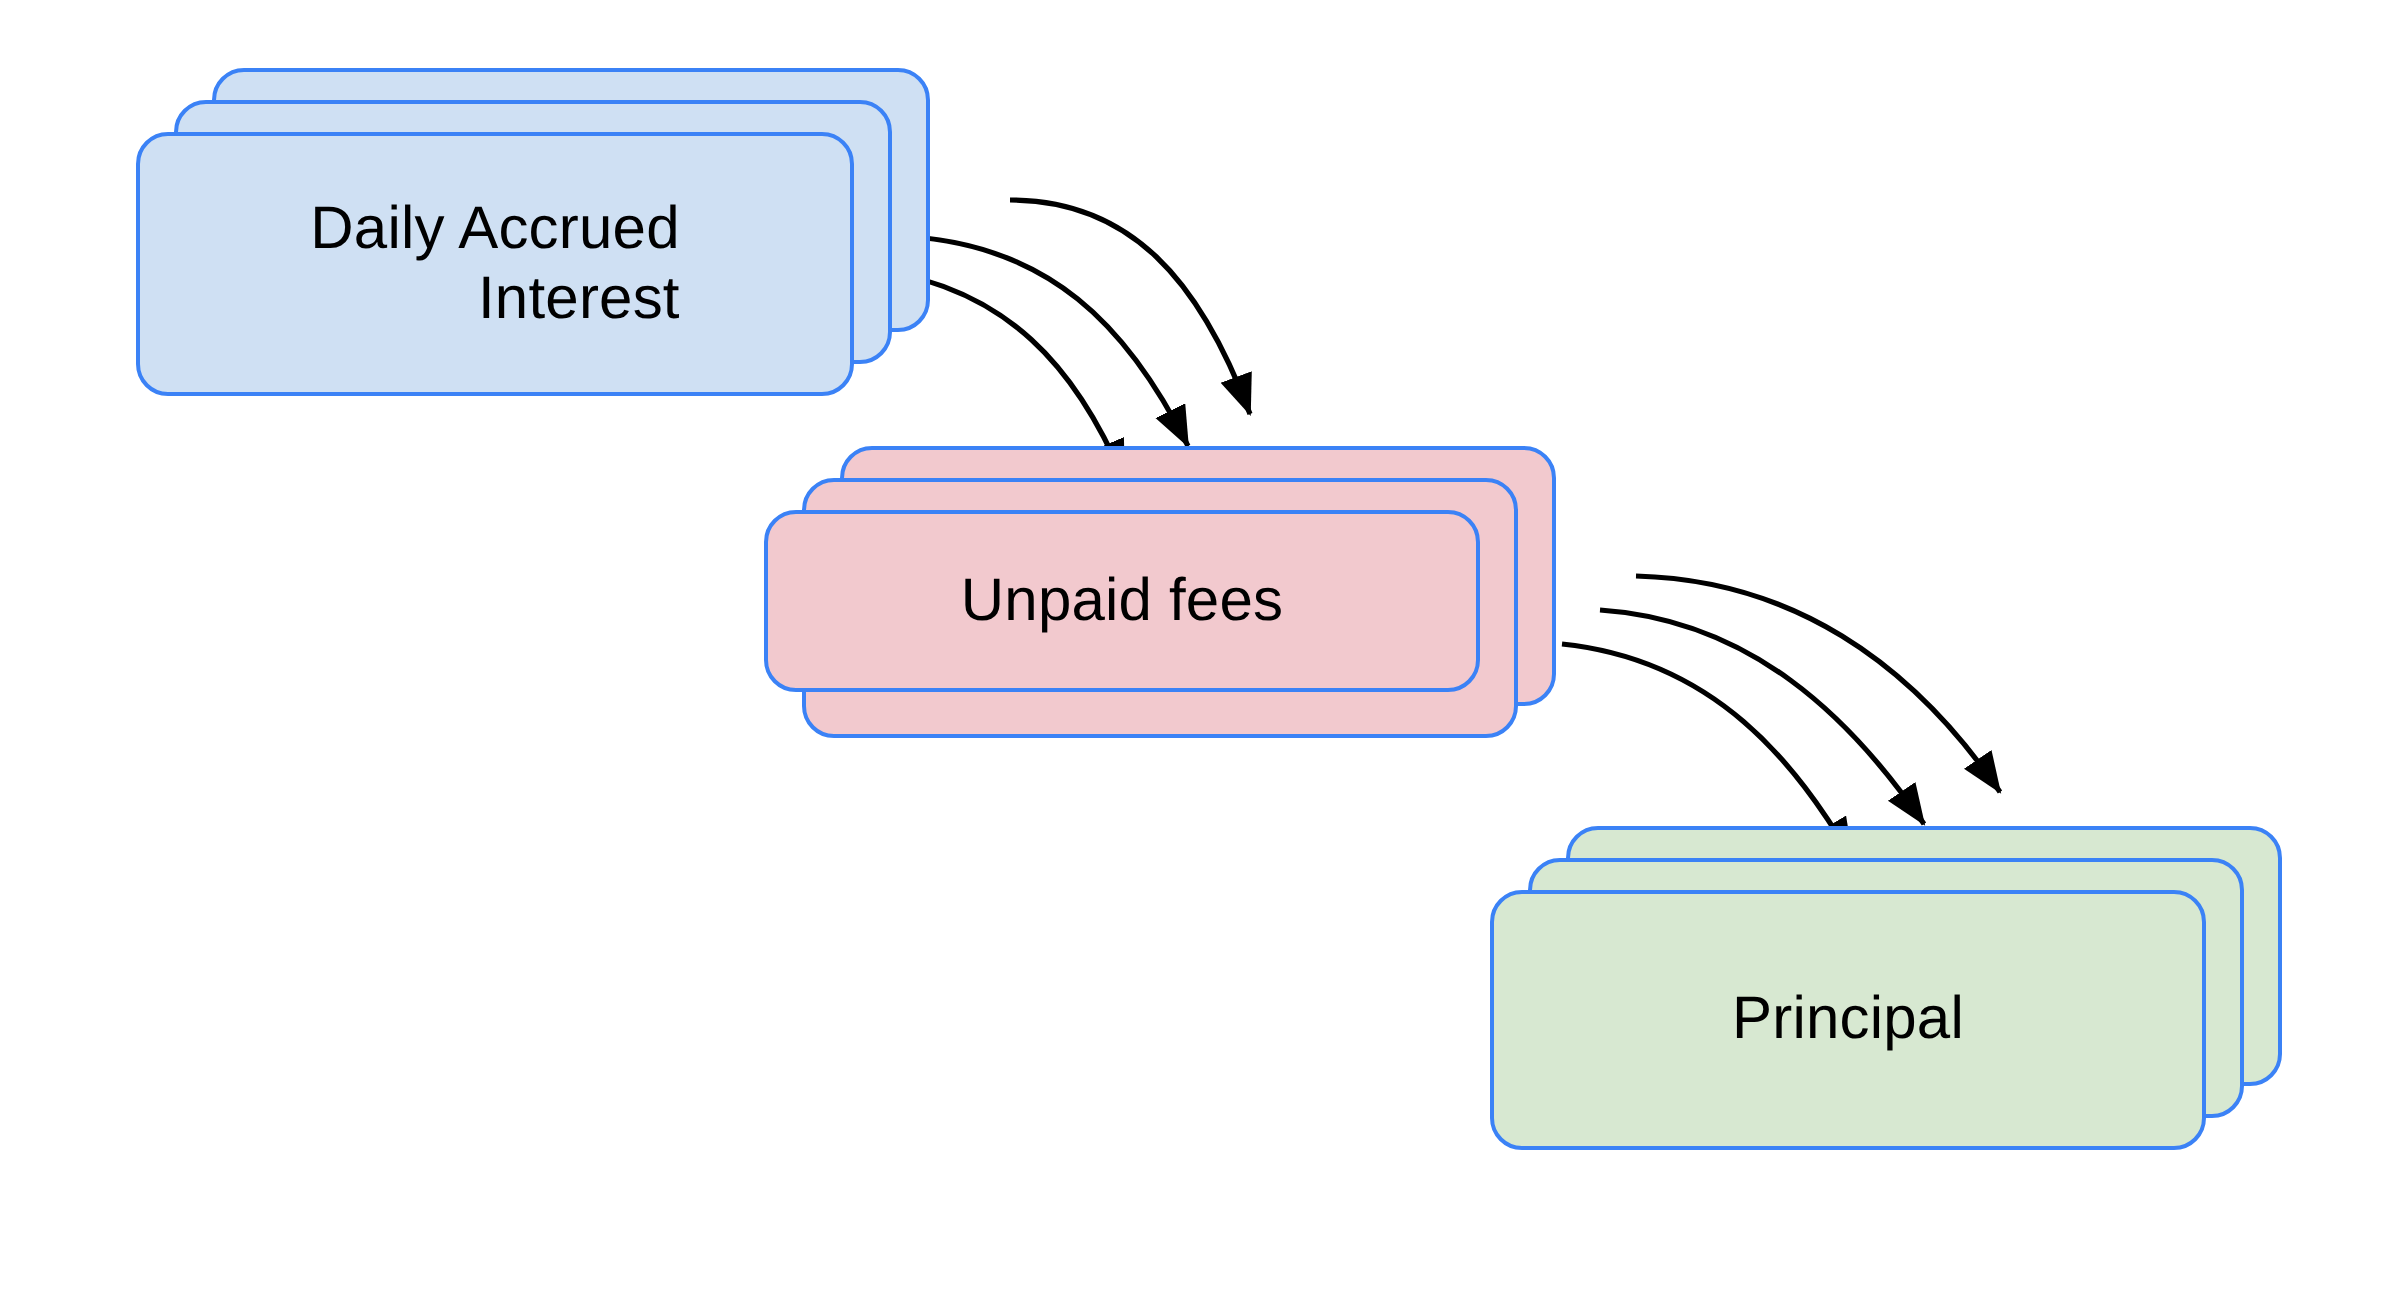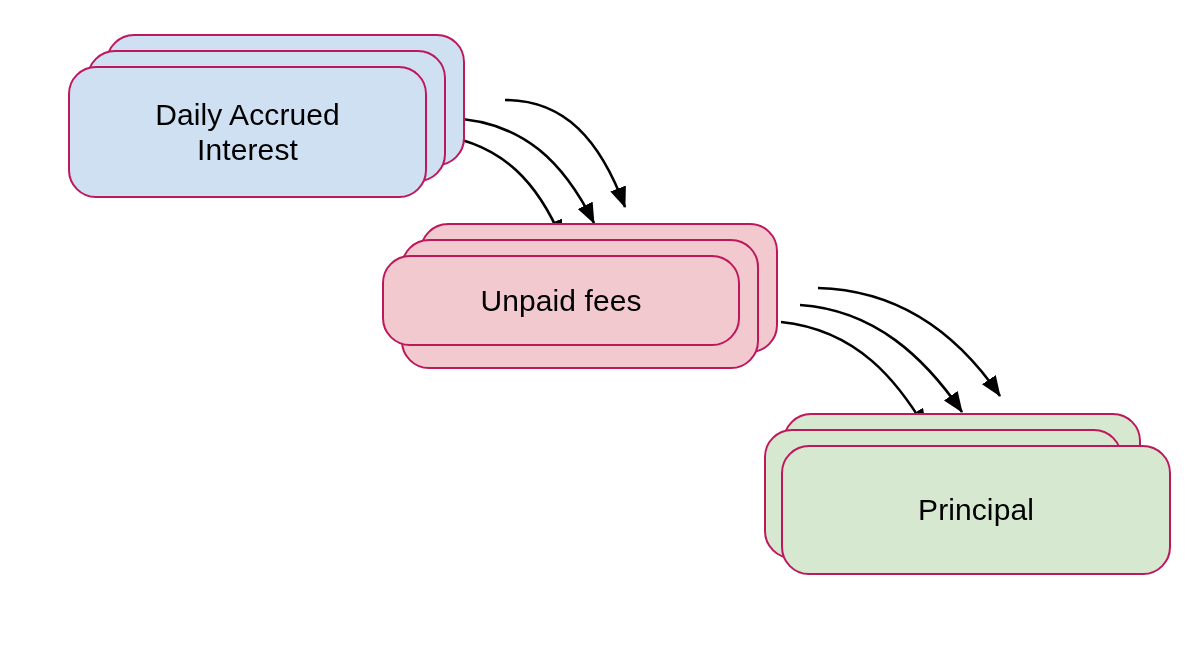--- a/index.html
+++ b/index.html
@@ -23,26 +23,26 @@
     height: 657px;
     pointer-events: none;
     z-index: 5;
   }
   .stack {
     position: absolute;
   }
   .card {
     position: absolute;
     box-sizing: border-box;
-    border: 2px solid #be185d;
-    border-radius: 28px;
+    border: 2px solid #3b82f6;
+    border-radius: 16px;
     display: flex;
     align-items: center;
     justify-content: center;
-    text-align: center;
+    text-align: right;
   }
   .card-label {
     font-size: 30px;
     line-height: 1.18;
     color: #000000;
     letter-spacing: 0.1px;
     white-space: pre-line;
     padding: 0 14px;
   }
   .card.back   { z-index: 1; }
@@ -96,18 +96,18 @@
     <div class="card back" style="left:420px; top:223px; width:358px; height:130px; background:#f2c9ce;"></div>
     <div class="card middle" style="left:401px; top:239px; width:358px; height:130px; background:#f2c9ce;"></div>
     <div class="card front" style="left:382px; top:255px; width:358px; height:91px; background:#f2c9ce;">
       <span class="card-label">Unpaid fees</span>
     </div>
   </div>
 
   <div class="stack" id="stack-principal">
     <div class="card back" style="left:783px; top:413px; width:358px; height:130px; background:#d7e8d1;"></div>
     <div class="card middle" style="left:764px; top:429px; width:358px; height:130px; background:#d7e8d1;"></div>
-    <div class="card front" style="left:745px; top:445px; width:390px; height:130px; background:#d7e8d1;margin-left:36px;">
+    <div class="card front" style="left:745px; top:445px; width:358px; height:130px; background:#d7e8d1;">
       <span class="card-label">Principal</span>
     </div>
   </div>
 
 </div>
 
 </body></html>

